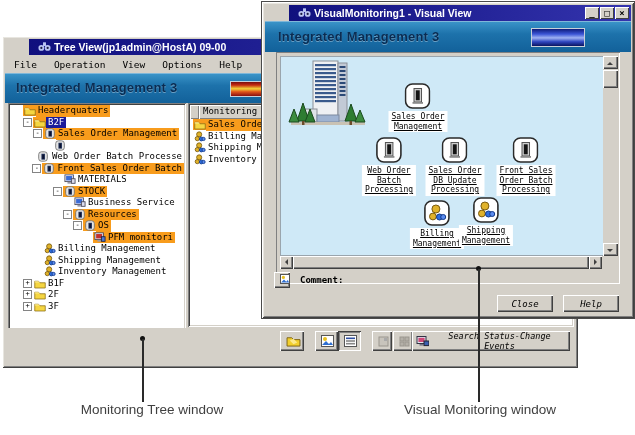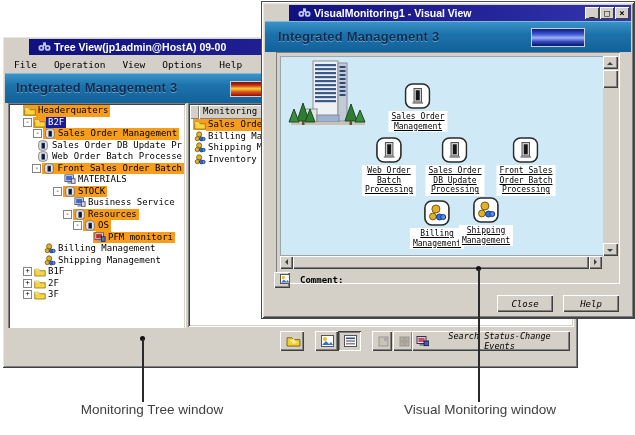--- a/index.html
+++ b/index.html
@@ -178,21 +178,20 @@
         <div class="trow">
           <span class="tind" style="width:33px"></span>
           <span class="texp hid">-</span>
           <span class="tic">
             <svg viewBox="0 0 14 14">
               <rect x="1.5" y="1" width="11" height="12" rx="3.5" fill="#e4e4e4" stroke="#666"></rect>
               <rect x="5" y="3.5" width="4.5" height="7.5" fill="#26375e"></rect>
               <rect x="6.1" y="4.6" width="2.3" height="5.4" fill="#0b1230"></rect>
             </svg>
           </span>
-          <span class="tlab">Sales Order DB Update Pr</span>
         </div>
         <div class="trow">
           <span class="tind" style="width:33px"></span>
           <span class="texp hid">-</span>
           <span class="tic">
             <svg viewBox="0 0 14 14">
               <rect x="1.5" y="1" width="11" height="12" rx="3.5" fill="#e4e4e4" stroke="#666"></rect>
               <rect x="5" y="3.5" width="4.5" height="7.5" fill="#26375e"></rect>
               <rect x="6.1" y="4.6" width="2.3" height="5.4" fill="#0b1230"></rect>
             </svg>
@@ -304,20 +303,33 @@
           <span class="texp hid">-</span>
           <span class="tic">
             <svg viewBox="0 0 14 13">
               <circle cx="6" cy="4" r="3" fill="#e0b22a" stroke="#7a5b10"></circle>
               <circle cx="3.8" cy="9" r="2.5" fill="#e0b22a" stroke="#7a5b10"></circle>
               <circle cx="8.6" cy="9.4" r="2.3" fill="#2f6fe0" stroke="#123a8a"></circle>
               <circle cx="11.2" cy="9.4" r="1.9" fill="#5b8cf0" stroke="#123a8a"></circle>
             </svg>
           </span>
           <span class="tlab">Shipping Management</span>
+        </div>
+        <div class="trow">
+          <span class="tind" style="width:23px"></span>
+          <span class="texp hid">-</span>
+          <span class="tic">
+            <svg viewBox="0 0 14 13">
+              <circle cx="6" cy="4" r="3" fill="#e0b22a" stroke="#7a5b10"></circle>
+              <circle cx="3.8" cy="9" r="2.5" fill="#e0b22a" stroke="#7a5b10"></circle>
+              <circle cx="8.6" cy="9.4" r="2.3" fill="#2f6fe0" stroke="#123a8a"></circle>
+              <circle cx="11.2" cy="9.4" r="1.9" fill="#5b8cf0" stroke="#123a8a"></circle>
+            </svg>
+          </span>
+          <span class="tlab">Inventory Management</span>
         </div>
         <div class="trow">
           <span class="tind" style="width:13px"></span>
           <span class="texp">+</span>
           <span class="tic">
             <svg viewBox="0 0 16 14">
               <path d="M1 4h5l2 2h7v7H1z" fill="#f5d642" stroke="#8a6b14"></path>
               <path d="M1 4h5l1.5 1.5H1z" fill="#fbe98e"></path>
             </svg>
           </span>

